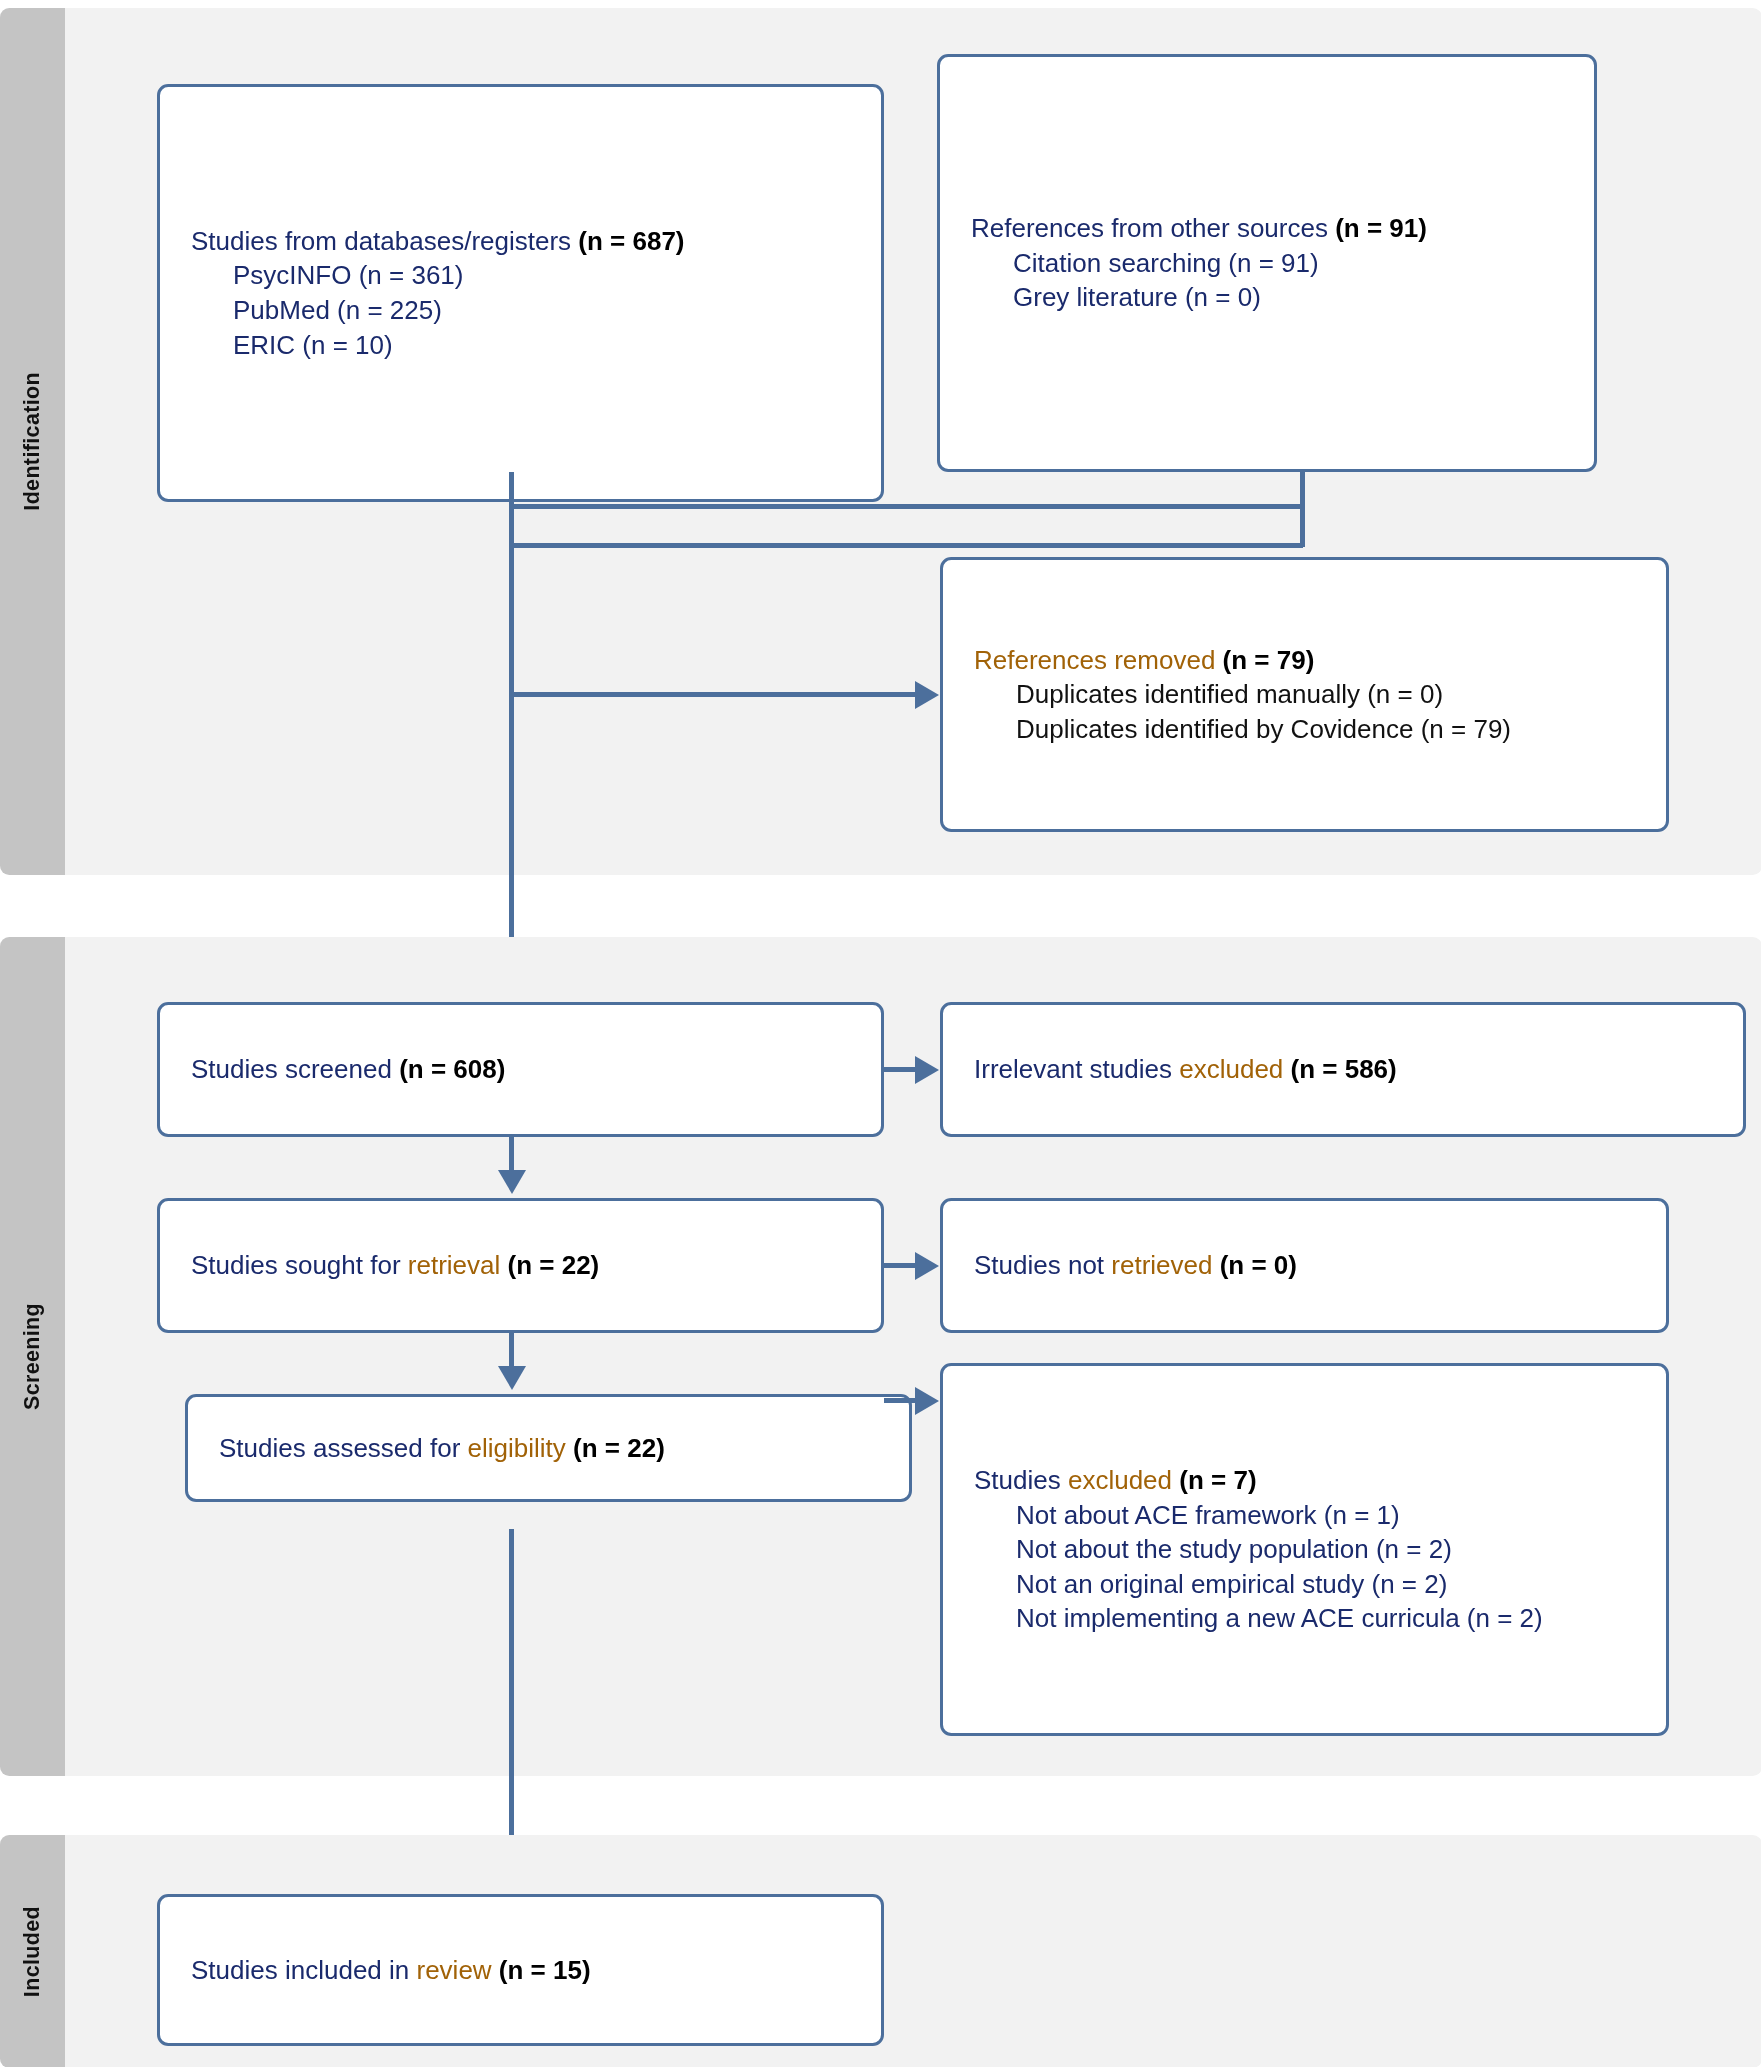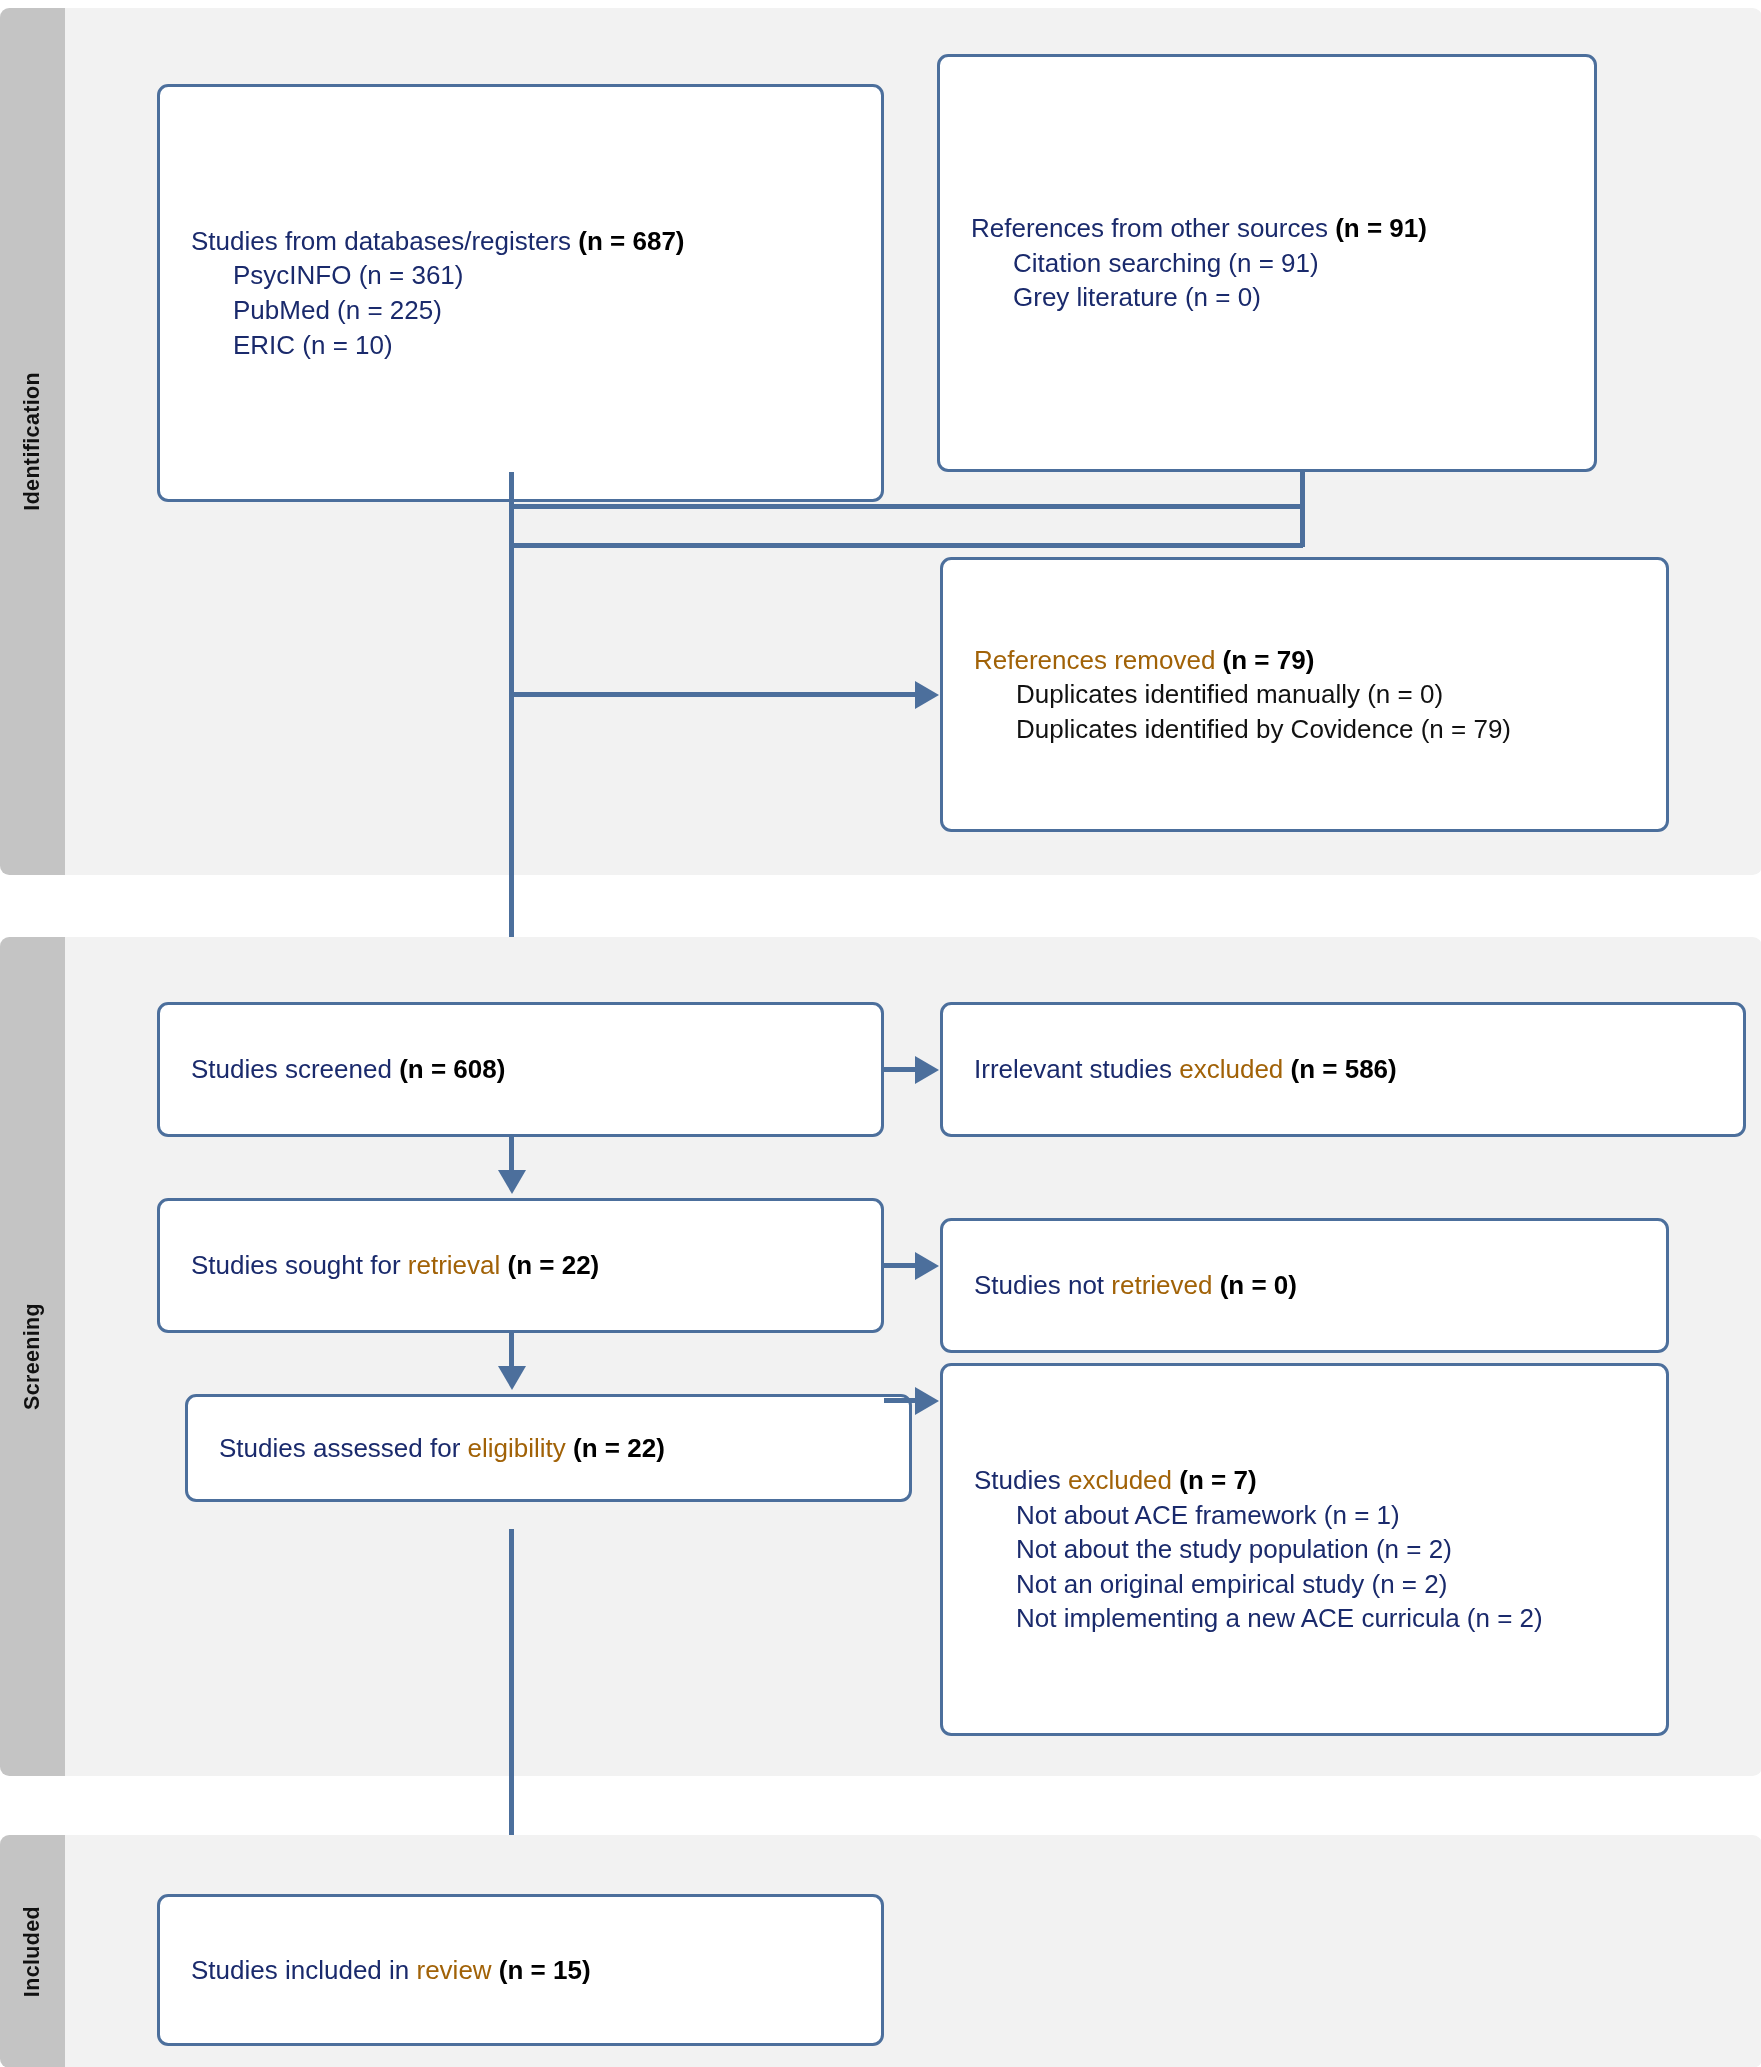--- a/index.html
+++ b/index.html
@@ -161,21 +161,21 @@
 
   <div class="ln-v" style="left:509px; top:1137px; height:39px;"></div>
   <div class="arrow-down" style="left:498px; top:1170px;"></div>
 
   <div class="box" style="left:157px; top:1198px; width:727px; height:135px;">
     <div class="ln head">
       <span class="nv">Studies sought for </span><span class="blk">retrieval </span><span class="b">(n = 22)</span>
     </div>
   </div>
 
-  <div class="box" style="left:940px; top:1198px; width:729px; height:135px;margin-top:20px;">
+  <div class="box" style="left:940px; top:1198px; width:729px; height:135px;">
     <div class="ln head">
       <span class="nv">Studies not </span><span class="blk">retrieved </span><span class="b">(n = 0)</span>
     </div>
   </div>
 
   <div class="ln-h" style="left:884px; top:1263px; width:33px;"></div>
   <div class="arrow-right" style="left:915px; top:1252px;"></div>
 
   <div class="ln-v" style="left:509px; top:1333px; height:39px;"></div>
   <div class="arrow-down" style="left:498px; top:1366px;"></div>

